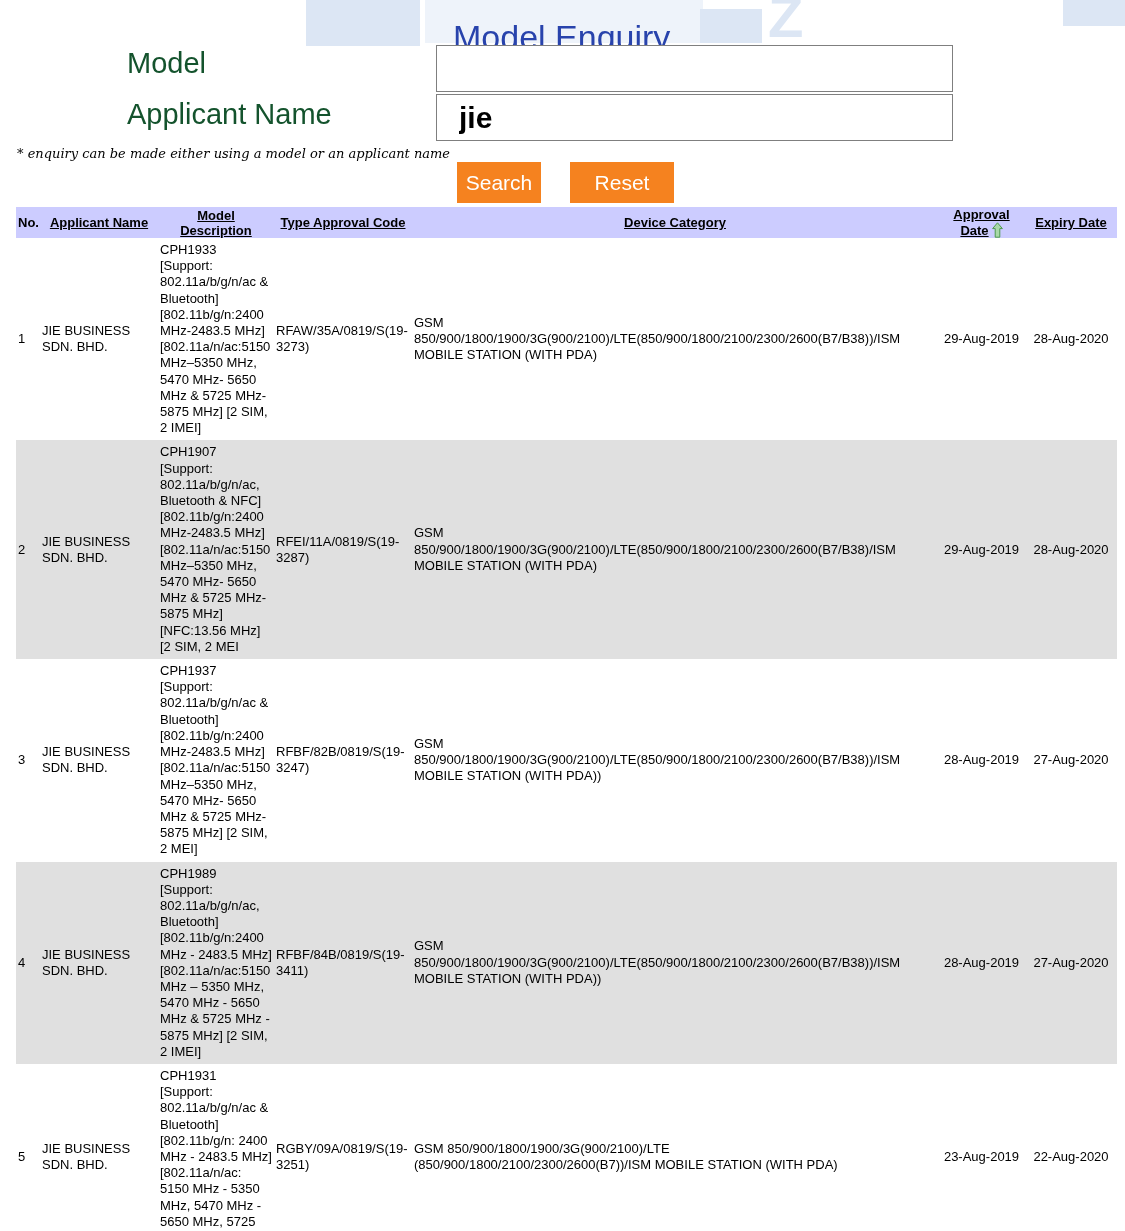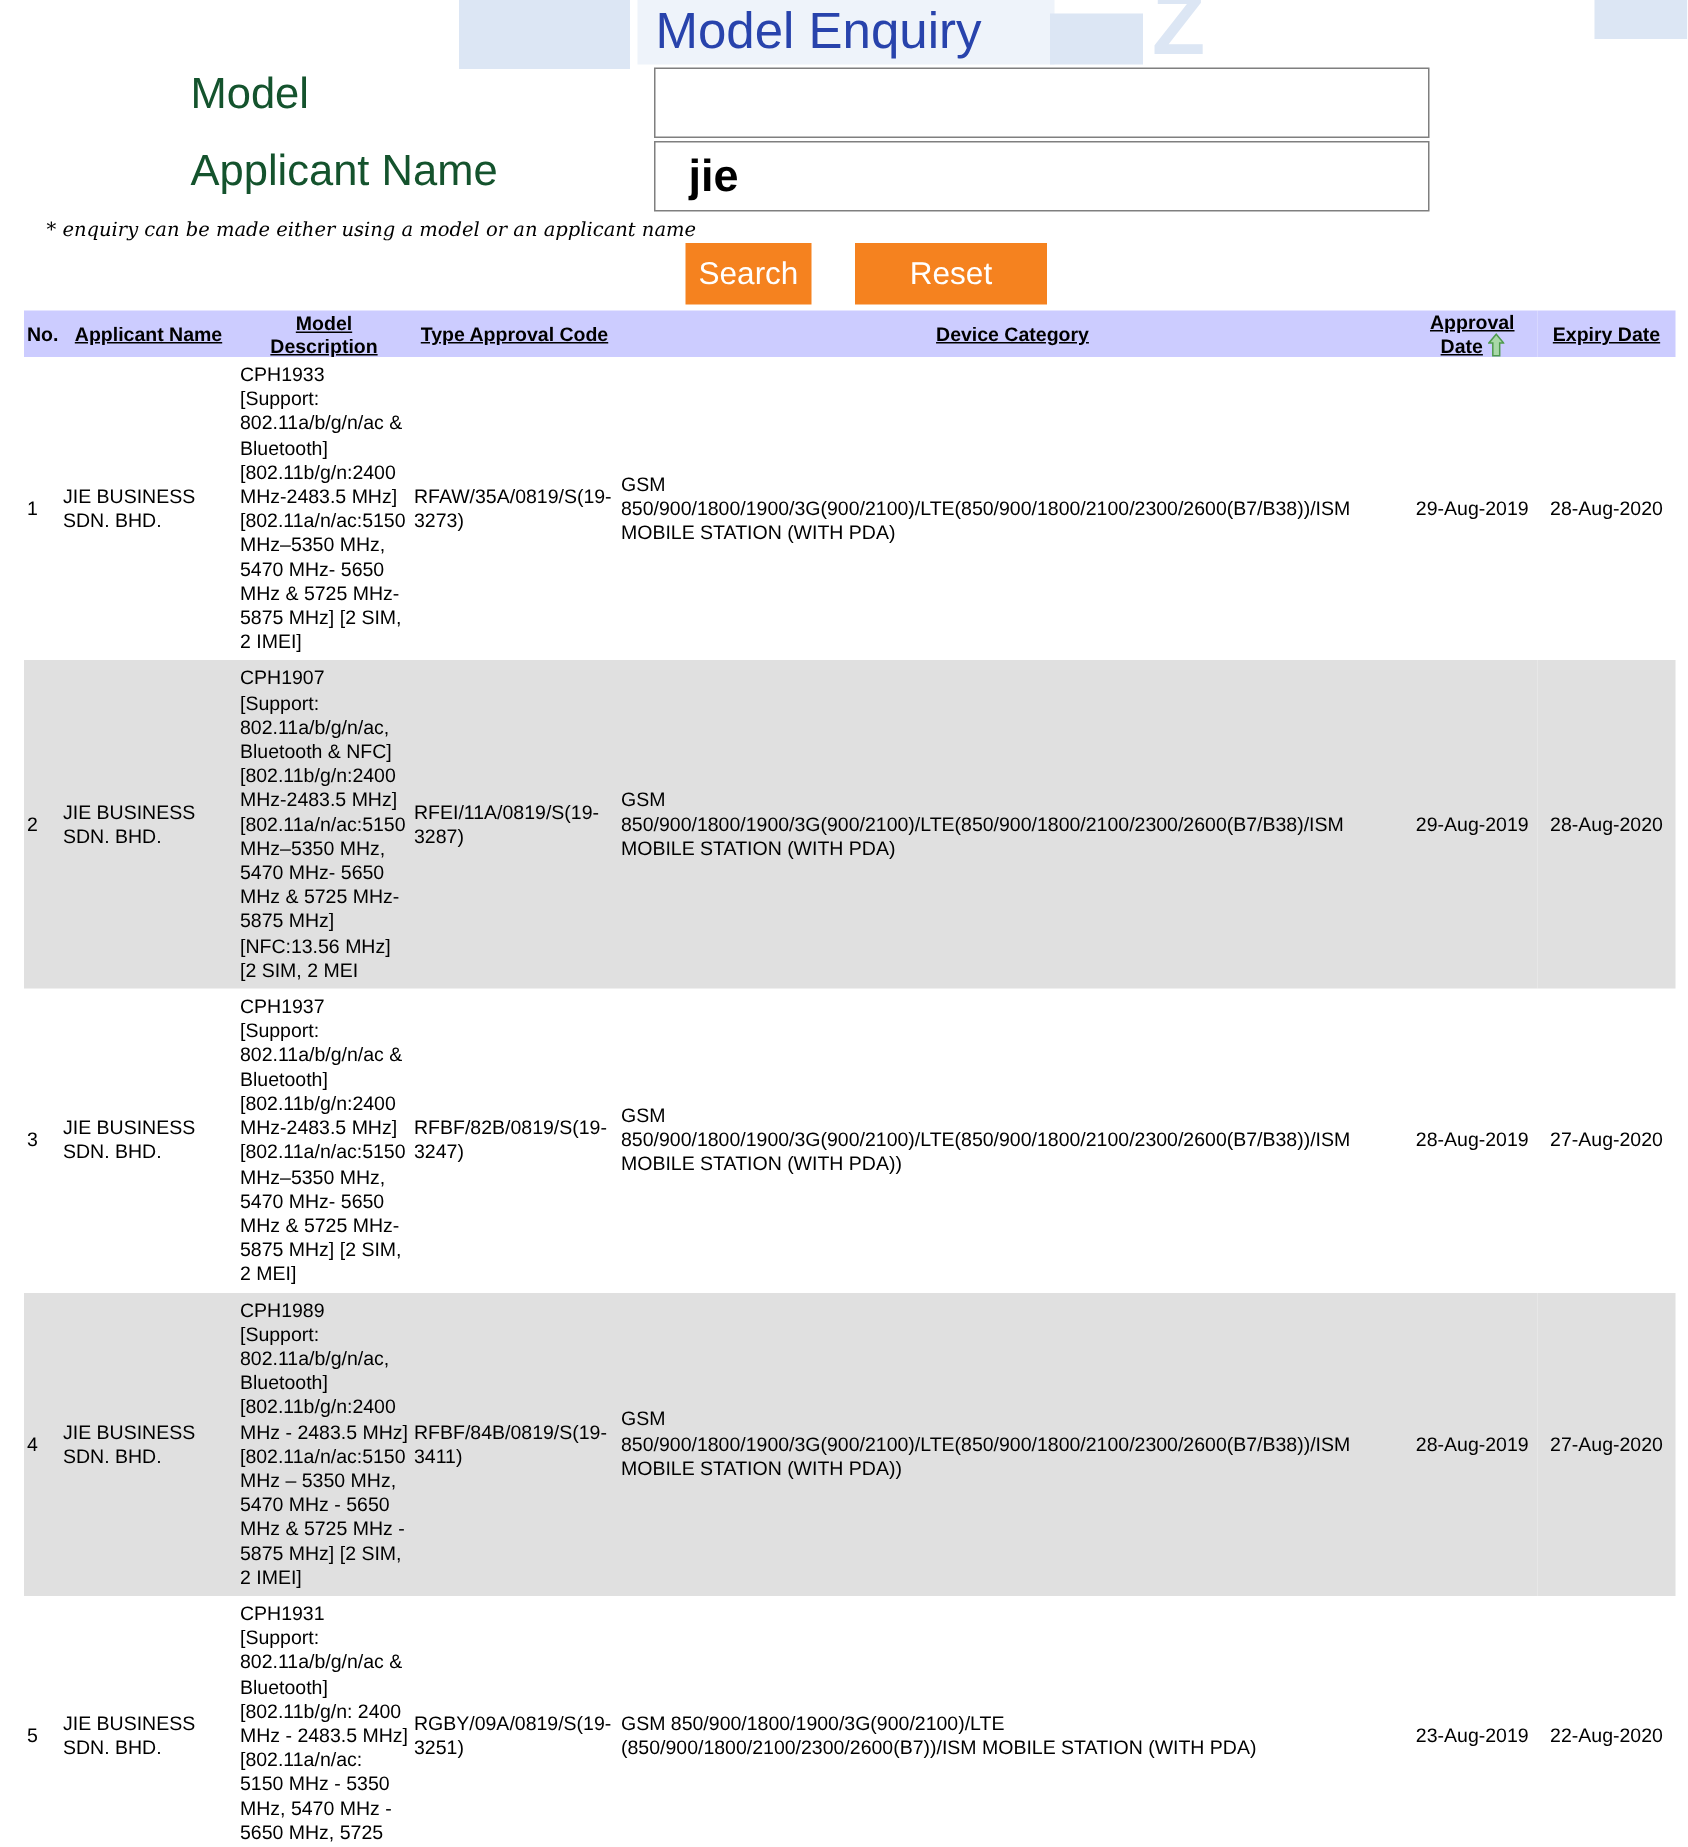--- a/index.html
+++ b/index.html
@@ -17,37 +17,37 @@
   .page{position:relative;width:1125px;height:1231px;overflow:hidden;background:#fff;}
 
   
   .wm-block{position:absolute;background:var(--watermark-blue);}
   .wm-a{left:306px;top:0;width:114px;height:46px;}
   .wm-band{position:absolute;left:425px;top:0;width:278px;height:43px;background:var(--watermark-band);}
   .wm-c{left:700px;top:9px;width:62px;height:34px;}
   .wm-z{position:absolute;left:768px;top:-12px;font-size:58px;font-weight:bold;color:var(--watermark-blue);line-height:58px;}
   .wm-d{left:1063px;top:0;width:62px;height:26px;}
 
-  .title{position:absolute;left:437px;top:0;margin:0;font-size:34px;font-weight:400;line-height:42px;color:var(--title-blue);}
+  .title{position:absolute;left:437px;top:0;margin:16px;font-size:34px;font-weight:400;line-height:42px;color:var(--title-blue);}
 
   .lbl{position:absolute;left:127px;font-size:29px;line-height:32px;color:#14532d;}
   .lbl-model{top:47px;}
   .lbl-applicant{top:98px;}
 
   .inp{position:absolute;left:436px;width:517px;height:47px;border:1px solid #7f7f7f;background:#fff;
        font-family:"Liberation Sans",sans-serif;font-size:30px;font-weight:bold;padding:0 22px;outline:none;}
   .inp-model{top:45px;}
   .inp-applicant{top:94px;}
 
-  .note{position:absolute;left:31px;top:146px;font-family:"DejaVu Serif",serif;font-style:italic;font-size:13px;}
+  .note{position:absolute;left:17px;top:146px;font-family:"DejaVu Serif",serif;font-style:italic;font-size:13px;}
 
   .btn{position:absolute;top:162px;height:41px;border:0;background:var(--button-orange);color:#fff;
        font-family:"Liberation Sans",sans-serif;font-size:21px;cursor:pointer;}
   .btn-search{left:457px;width:84px;}
-  .btn-reset{left:570px;width:128px;}
+  .btn-reset{left:570px;width:104px;}
 
   table.results{position:absolute;left:16px;top:207px;width:1101px;border-collapse:collapse;table-layout:fixed;
                 font-size:13px;}
   thead th{background:var(--header-lavender);height:31px;font-weight:bold;text-align:center;vertical-align:middle;
            line-height:15px;padding:0 2px;}
   thead th.c-no{text-align:center;}
   thead th a{color:#000;text-decoration:underline;cursor:pointer;}
   thead th.c-model .th-wrap{display:inline-block;max-width:90px;}
   thead th.c-category{padding-left:38px;margin-top:24px;}
   thead th.c-approval{padding-left:38px;}

